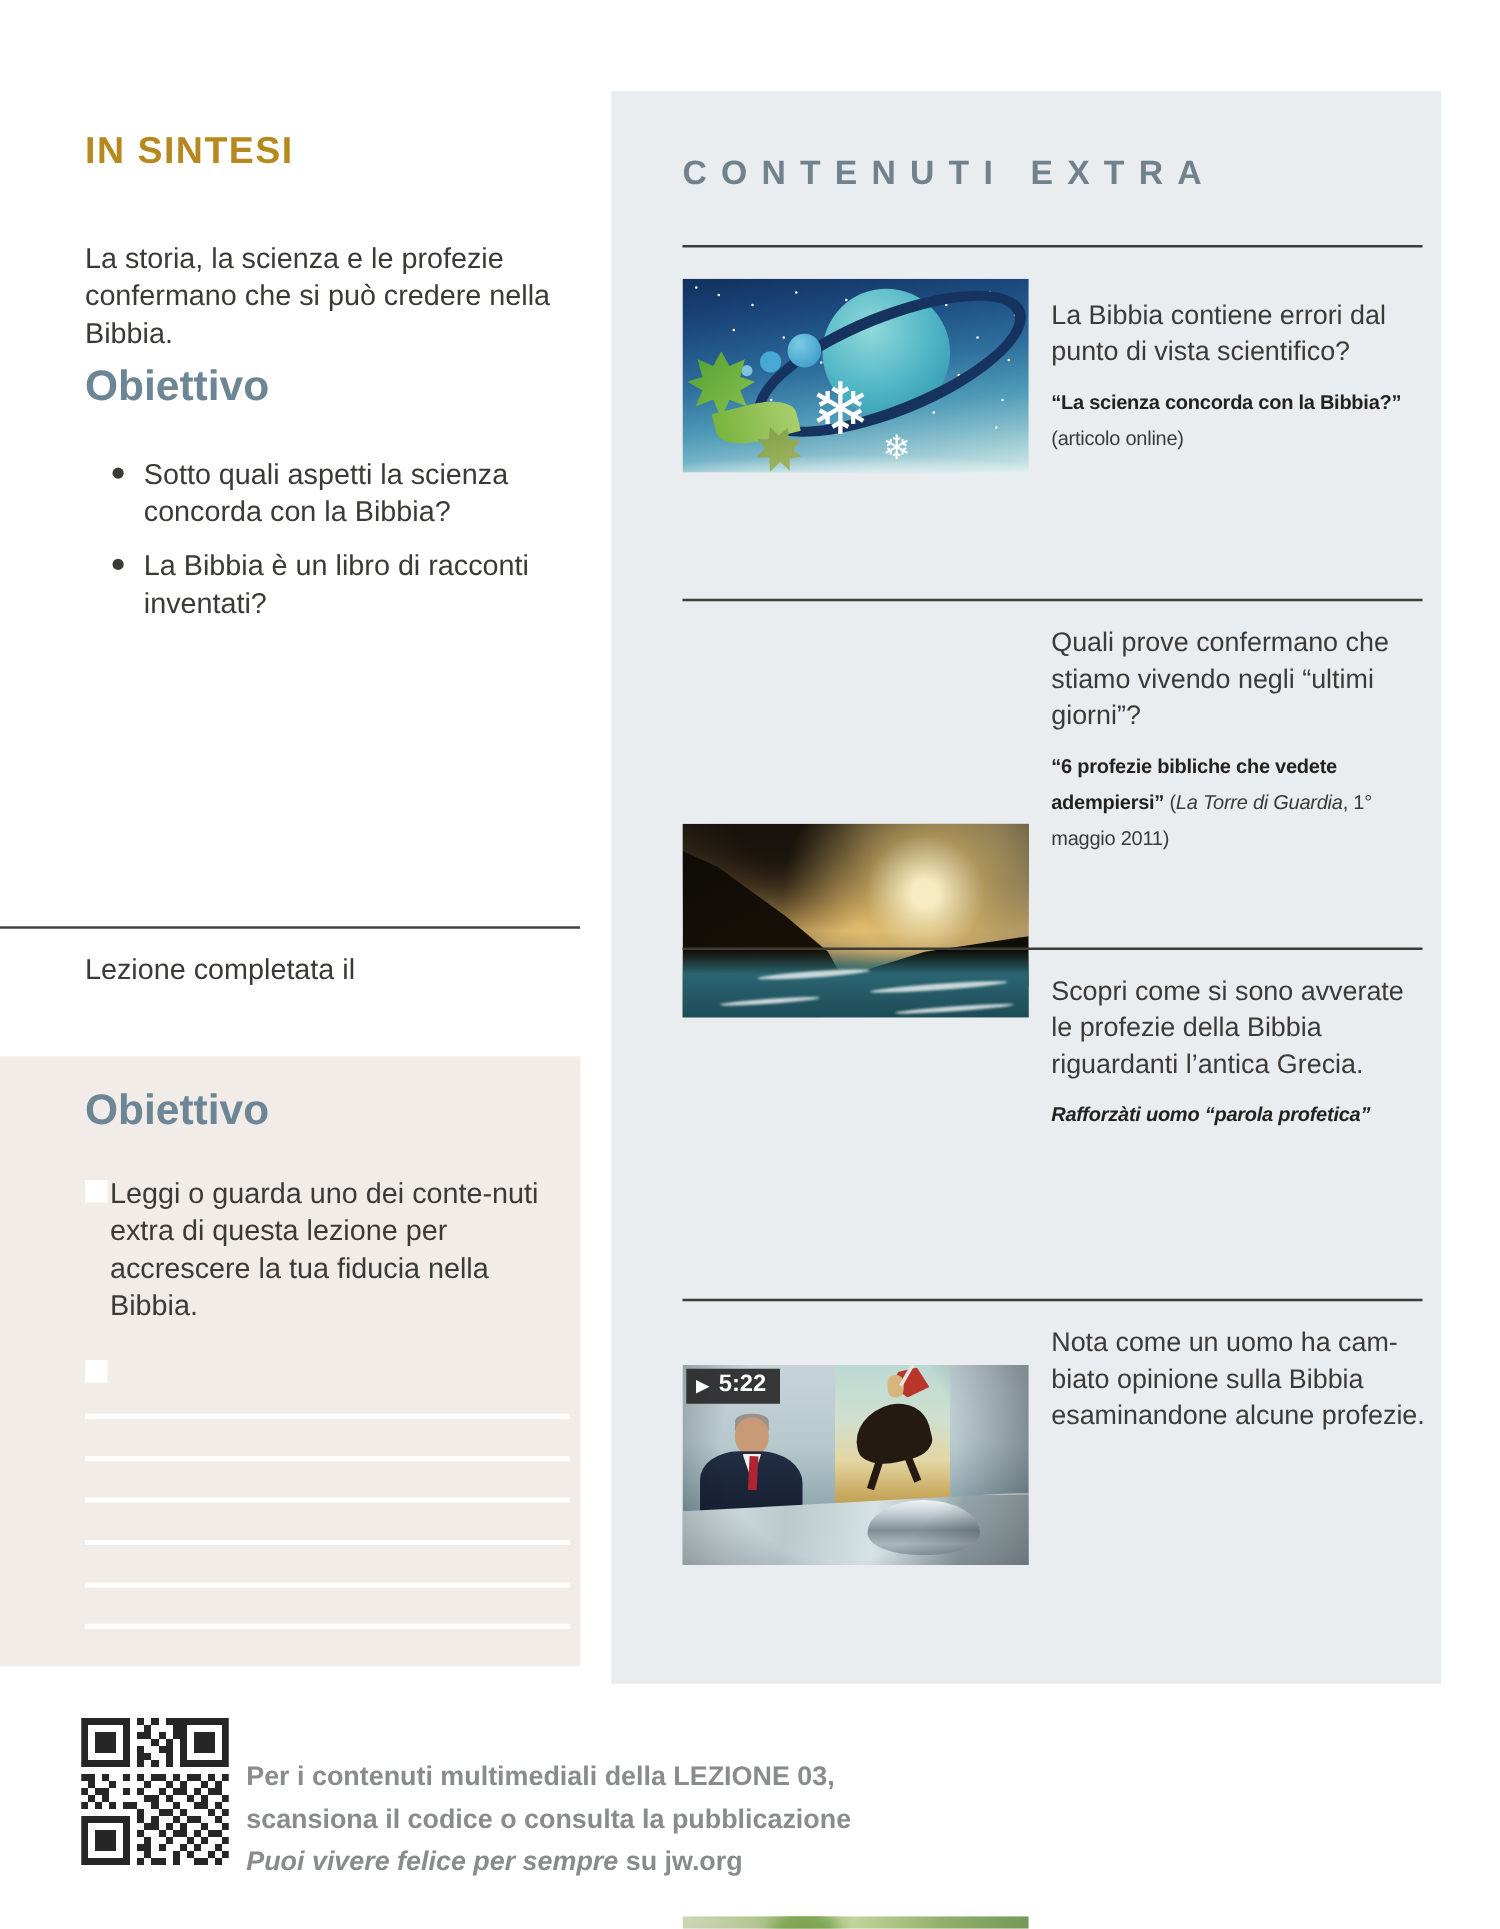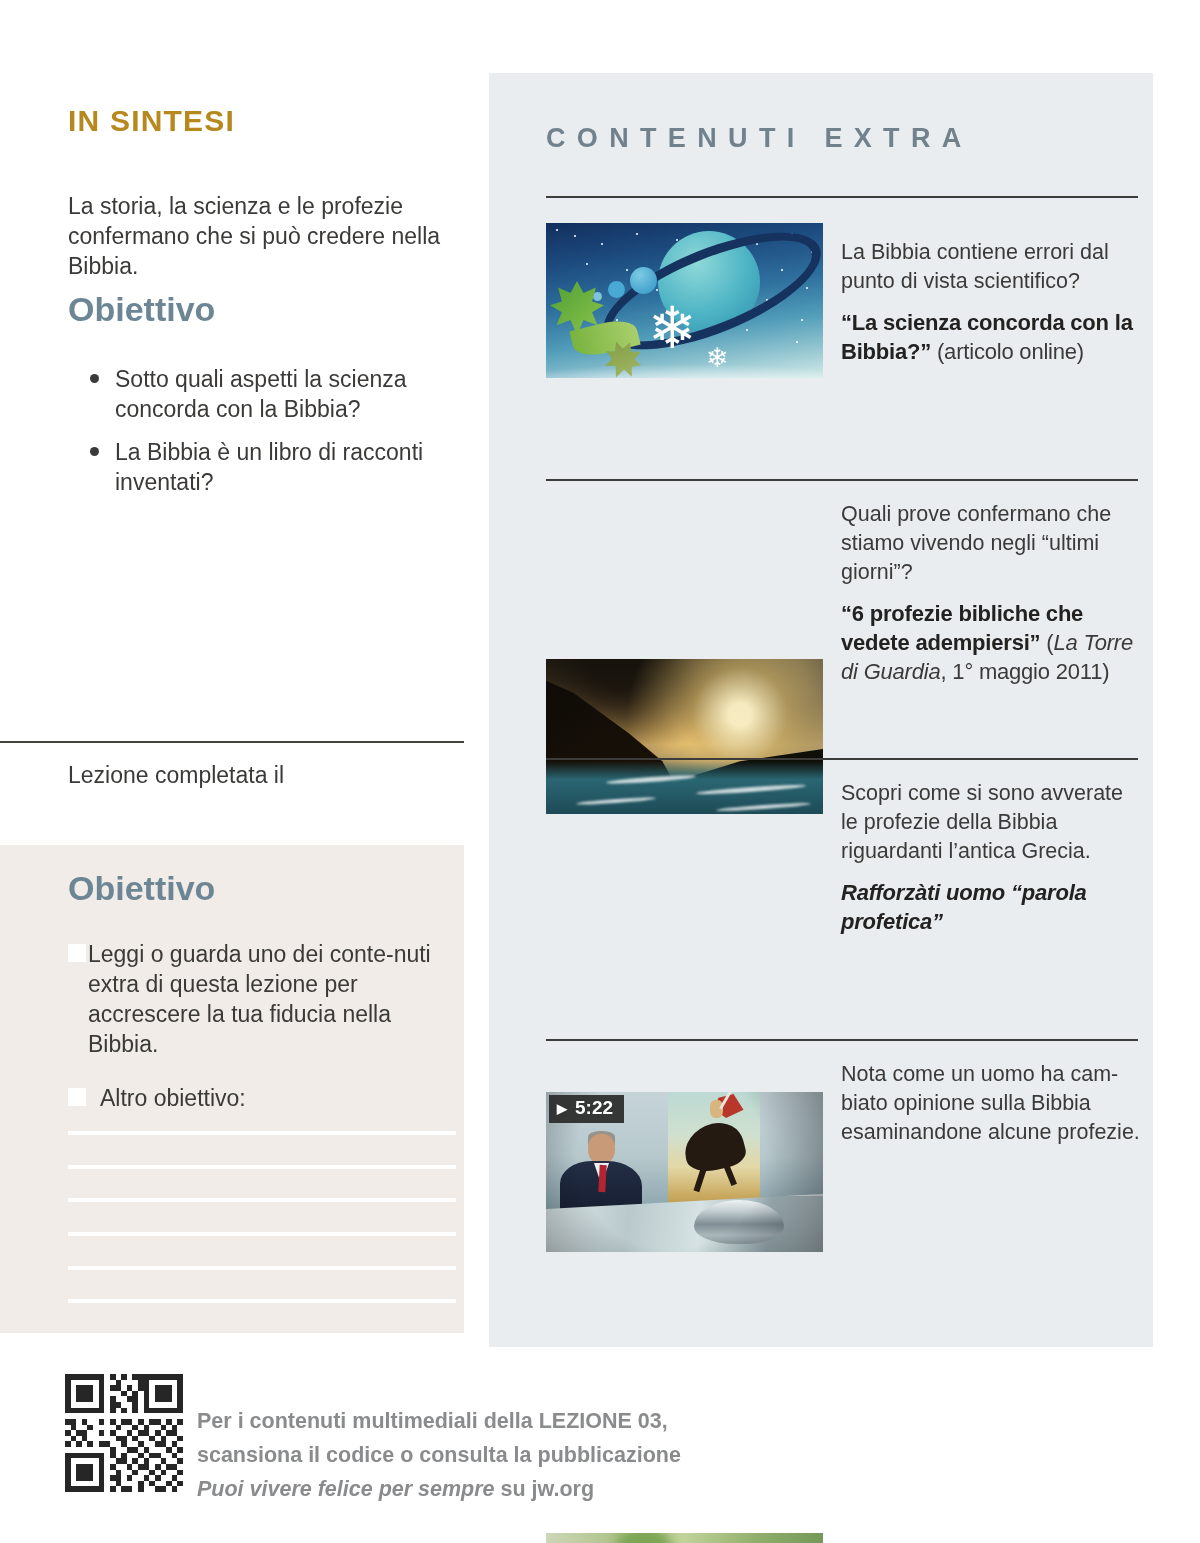--- a/index.html
+++ b/index.html
@@ -18,21 +18,21 @@
   .beige-box{background:#f1ece7;}
   .chk{width:18px;height:18px;background:#ffffff;}
   .write-line{height:4px;background:#ffffff;}
 
   
   .panel{background:#e9edef;}
   .panel-title{font-size:27px;font-weight:bold;letter-spacing:0.42em;color:#72828d;}
   .item-rule{height:2px;background:#3c3c3a;}
   .thumb{width:277px;overflow:hidden;position:relative;}
   .q{font-size:21.5px;line-height:29px;margin:0 0 12px 0;color:#3b3a38;}
-  .t{font-size:22px;line-height:29px;margin:0;color:#232220;font-weight:bold;letter-spacing:-0.2px;}
+  .t{font-size:16px;line-height:29px;margin:0;color:#232220;font-weight:bold;letter-spacing:-0.2px;}
   .t .reg{font-weight:normal;color:#3b3a38;}
   .it{font-style:italic;}
   .itm-txt{width:302px;}
 
   
   .t1-bg{inset:0;background:
     radial-gradient(ellipse 160% 55% at 50% 126%, rgba(255,255,255,.9) 34%, rgba(255,255,255,0) 64%),
     radial-gradient(ellipse 150% 50% at 50% 138%, rgba(205,232,232,.8) 48%, rgba(205,232,232,0) 72%),
     linear-gradient(172deg,#12305e 0%,#1c4a7e 22%,#2e6f9d 46%,#4f9bb8 66%,#8fc3cf 83%,#d5ebe9 100%);}
   .t1-stars{left:10px;top:6px;width:2px;height:2px;border-radius:50%;background:#fff;
@@ -122,21 +122,20 @@
 
   <div class="abs body-txt" style="left:68px;top:760px;">Lezione completata il</div>
 
   <div class="abs beige-box" style="left:0;top:845px;width:464px;height:488px;">
     <div class="abs h-slate" style="left:68px;top:24px;">Obiettivo</div>
 
     <div class="abs chk" style="left:68px;top:99px;"></div>
     <div class="abs body-txt" style="left:88px;top:94px;width:358px;">Leggi o guarda uno dei conte-nuti extra di questa lezione per accrescere la tua fiducia nella Bibbia.</div>
 
     <div class="abs chk" style="left:68px;top:243px;"></div>
-    <div class="abs body-txt" style="left:100px;top:238px;width:358px;">Altro obiettivo:</div>
 
     <div class="abs write-line" style="left:68px;top:286px;width:388px;"></div>
     <div class="abs write-line" style="left:68px;top:320px;width:388px;"></div>
     <div class="abs write-line" style="left:68px;top:353px;width:388px;"></div>
     <div class="abs write-line" style="left:68px;top:387px;width:388px;"></div>
     <div class="abs write-line" style="left:68px;top:421px;width:388px;"></div>
     <div class="abs write-line" style="left:68px;top:454px;width:388px;"></div>
   </div>
 
   <div class="abs panel" style="left:489px;top:73px;width:711px;height:1274px;">

